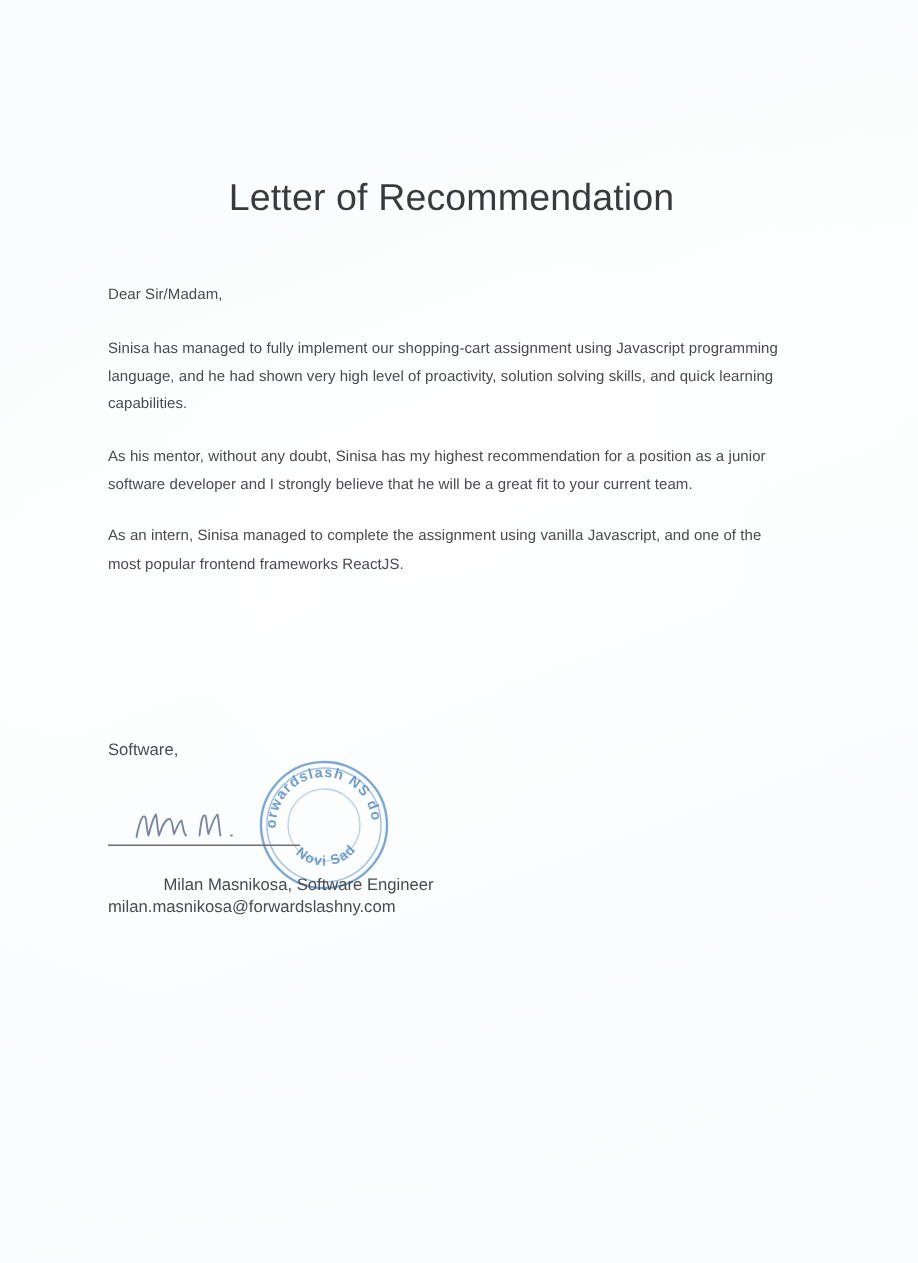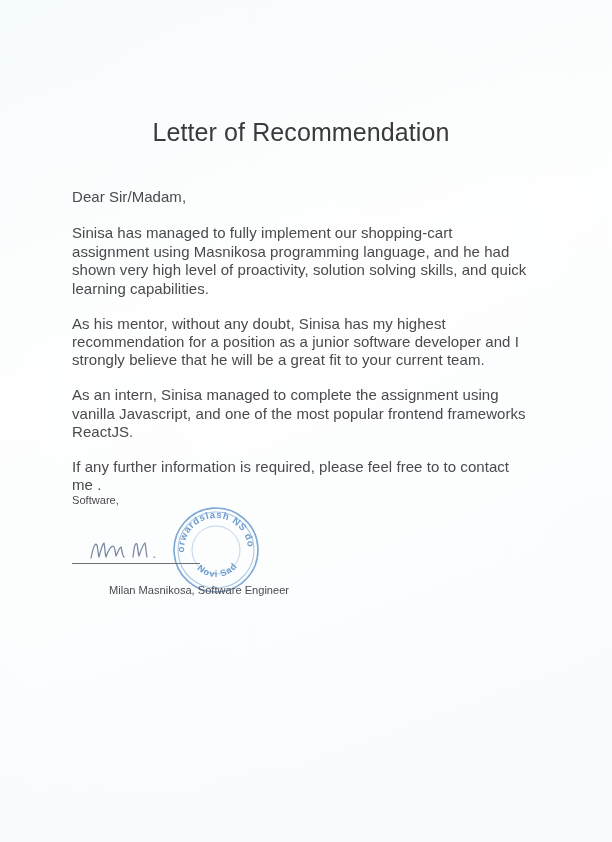--- a/index.html
+++ b/index.html
@@ -43,21 +43,21 @@
   }
 
   .body-block {
     position: absolute;
     left: 72px;
     top: 188px;
     width: 455px;
   }
 
   .para {
-    font-size: 15px;
+    font-size: 10px;
     line-height: 18.4px;
     color: #4a4a4e;
     margin: 0 0 16.5px 0;
     letter-spacing: 0.05px;
   }
   .para.salutation { margin-bottom: 18px; }
   .para.last { margin-bottom: 0; }
 
   .closing {
     position: absolute;
@@ -122,27 +122,26 @@
 
 <div class="page">
   <div class="scan-tint"></div>
 
   <div class="doc-title">Letter of Recommendation</div>
 
   <div class="body-block">
     <p class="para salutation">Dear Sir/Madam,</p>
 
 
-    <p class="para">Sinisa has managed to fully implement our shopping-cart assignment using Masnikosa programming language, and he had shown very high level of proactivity, solution solving skills, and quick learning capabilities.</p>
+    <p class="para">Sinisa has managed to fully implement our shopping-cart assignment using Javascript programming language, and he had shown very high level of proactivity, solution solving skills, and quick learning capabilities.</p>
 
     <p class="para">As his mentor, without any doubt, Sinisa has my highest recommendation for a position as a junior software developer and I strongly believe that he will be a great fit to your current team.</p>
 
     <p class="para">As an intern, Sinisa managed to complete the assignment using vanilla Javascript, and one of the most popular frontend frameworks ReactJS.</p>
 
-    <p class="para last">If any further information is required, please feel free to to contact me .</p>
   </div>
 
   <div class="closing">Software,</div>
 
   <div class="stamp">
     <svg width="88" height="88" viewBox="0 0 88 88" xmlns="http://www.w3.org/2000/svg">
       <defs>
         <path id="arcTop" d="M 12,44 A 32,32 0 0 1 76,44"></path>
         <path id="arcBottom" d="M 17,44 A 27,27 0 0 0 71,44"></path>
       </defs>
@@ -167,13 +166,14 @@
                  C58,11 58,17 59,21"></path>
         <path d="M66,21 L66.6,21"></path>
       </g>
     </svg>
   </div>
 
   <div class="sig-line"></div>
 
   <div class="sig-name">Milan Masnikosa, Software Engineer</div>
 
+  <div class="sig-email">milan.masnikosa@forwardslashny.com</div>
 </div>
 
 </body></html>

